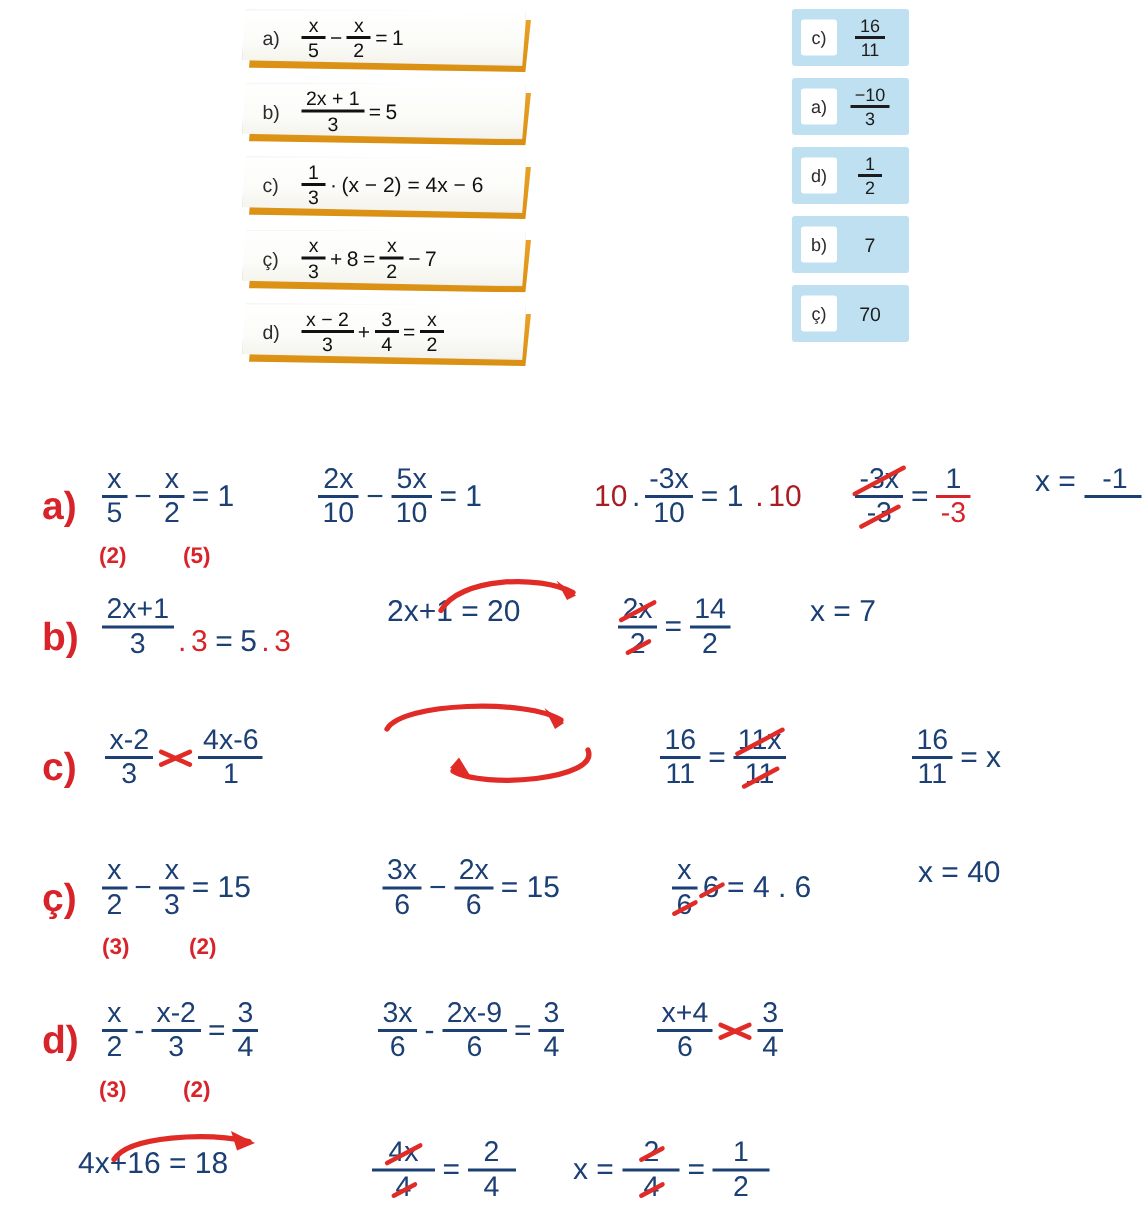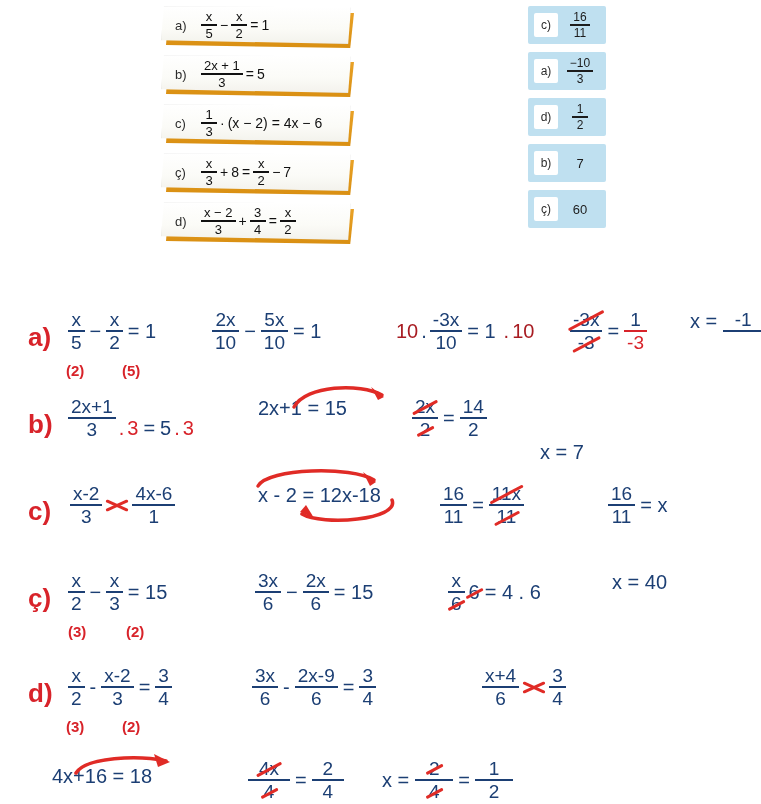--- a/index.html
+++ b/index.html
@@ -248,21 +248,21 @@
     </span>
   </div>
 
   <div class="achip">
     <span class="key">b)</span>
     <span class="val">7</span>
   </div>
 
   <div class="achip">
     <span class="key">ç)</span>
-    <span class="val">60</span>
+    <span class="val">70</span>
   </div>
 </div>
 
 <div id="work">
 
   <div class="wrow">
     <span class="rowlabel">a)</span>
 
     <span class="step" style="left:68px;">
       <span class="frac">
@@ -343,61 +343,60 @@
         <span class="den">3</span>
       </span>
       <span class="opn red">.</span>
       <span class="red">3</span>
       <span class="op">=</span>
       <span>5</span>
       <span class="opn red">.</span>
       <span class="red">3</span>
     </span>
 
-    <span class="step" style="left:258px;">2x+1 = 15</span>
+    <span class="step" style="left:258px;">2x+1 = 20</span>
     <svg class="arrowsvg" width="110" height="34" style="left:288px;top:-6px;">
       <path d="M6 26 C 18 4, 72 2, 94 14" stroke="#e02b26" stroke-width="3.5" fill="none" stroke-linecap="round"></path>
       <path d="M96 16 L 83 6 L 90 19 Z" fill="#e02b26"></path>
     </svg>
 
     <span class="step" style="left:412px;">
       <span class="frac">
         <span class="num"><span class="strike">2x</span></span>
         <span class="bar"></span>
         <span class="den"><span class="strike">2</span></span>
       </span>
       <span class="op">=</span>
       <span class="frac">
         <span class="num">14</span>
         <span class="bar"></span>
         <span class="den">2</span>
       </span>
     </span>
 
-    <span class="step" style="left:540px;margin-top:44px;">x = 7</span>
+    <span class="step" style="left:540px;">x = 7</span>
   </div>
 
   <div class="wrow">
     <span class="rowlabel">c)</span>
 
     <span class="step" style="left:70px;">
       <span class="frac">
         <span class="num">x-2</span>
         <span class="bar"></span>
         <span class="den">3</span>
       </span>
       <span class="xmark"></span>
       <span class="frac">
         <span class="num">4x-6</span>
         <span class="bar"></span>
         <span class="den">1</span>
       </span>
     </span>
 
-    <span class="step" style="left:258px;">x - 2 = 12x-18</span>
     <svg class="arrowsvg" width="150" height="70" style="left:252px;top:-8px;">
       <path d="M6 20 C 16 2, 100 0, 122 14" stroke="#e02b26" stroke-width="3.5" fill="none" stroke-linecap="round"></path>
       <path d="M124 16 L 111 6 L 118 20 Z" fill="#e02b26"></path>
       <path d="M140 34 C 148 54, 70 60, 50 48" stroke="#e02b26" stroke-width="3.5" fill="none" stroke-linecap="round"></path>
       <path d="M48 46 L 62 52 L 54 39 Z" fill="#e02b26"></path>
     </svg>
 
     <span class="step" style="left:440px;">
       <span class="frac">
         <span class="num">16</span>
@@ -508,21 +507,21 @@
         <span class="den">6</span>
       </span>
       <span class="op">=</span>
       <span class="frac">
         <span class="num">3</span>
         <span class="bar"></span>
         <span class="den">4</span>
       </span>
     </span>
 
-    <span class="step" style="left:438px;margin-left:44px;">
+    <span class="step" style="left:438px;">
       <span class="frac">
         <span class="num">x+4</span>
         <span class="bar"></span>
         <span class="den">6</span>
       </span>
       <span class="xmark"></span>
       <span class="frac">
         <span class="num">3</span>
         <span class="bar"></span>
         <span class="den">4</span>

